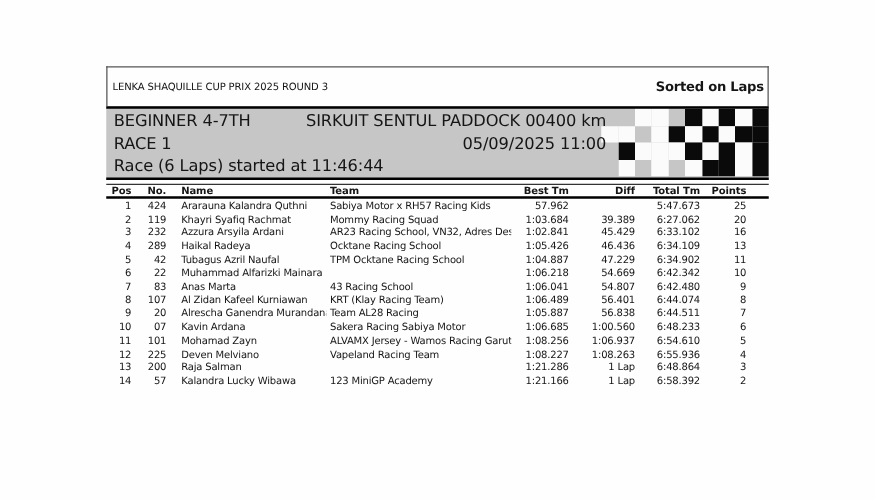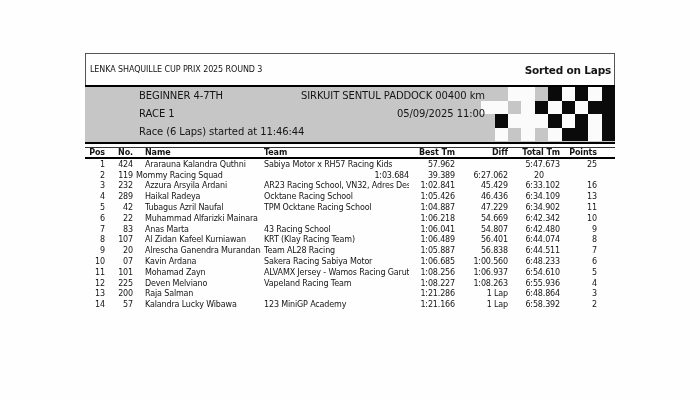--- a/index.html
+++ b/index.html
@@ -32,21 +32,21 @@
   
   .banner {
     position: relative;
     box-sizing: border-box;
     height: 59px;
     background: #c6c6c6;
     border-top: 2.5px solid #000;
     border-bottom: 2.5px solid #000;
     overflow: hidden;
   }
-  .banner-line { position: absolute; left: 6px; right: 0; height: 18px; font-size: 10px; letter-spacing: -0.1px; margin-left: 48px; }
+  .banner-line { position: absolute; left: 6px; right: 0; height: 18px; font-size: 13px; letter-spacing: -0.1px; }
   .banner-line.l1 { top: 3px; }
   .banner-line.l2 { top: 21px; }
   .banner-line.l3 { top: 39px; }
   .banner-right {
     position: absolute;
     right: 130px; top: 0;
     white-space: nowrap;
   }
   .checker {
     position: absolute;
@@ -175,20 +175,21 @@
         <span class="cell c-name">Ararauna Kalandra Quthni</span>
         <span class="cell c-team">Sabiya Motor x RH57 Racing Kids</span>
         <span class="cell c-best">57.962</span>
         <span class="cell c-diff"></span>
         <span class="cell c-total">5:47.673</span>
         <span class="cell c-points">25</span>
       </div>
       <div class="trow">
         <span class="cell c-pos">2</span>
         <span class="cell c-no">119</span>
+        <span class="cell c-name">Khayri Syafiq Rachmat</span>
         <span class="cell c-team">Mommy Racing Squad</span>
         <span class="cell c-best">1:03.684</span>
         <span class="cell c-diff">39.389</span>
         <span class="cell c-total">6:27.062</span>
         <span class="cell c-points">20</span>
       </div>
       <div class="trow">
         <span class="cell c-pos">3</span>
         <span class="cell c-no">232</span>
         <span class="cell c-name">Azzura Arsyila Ardani</span>

